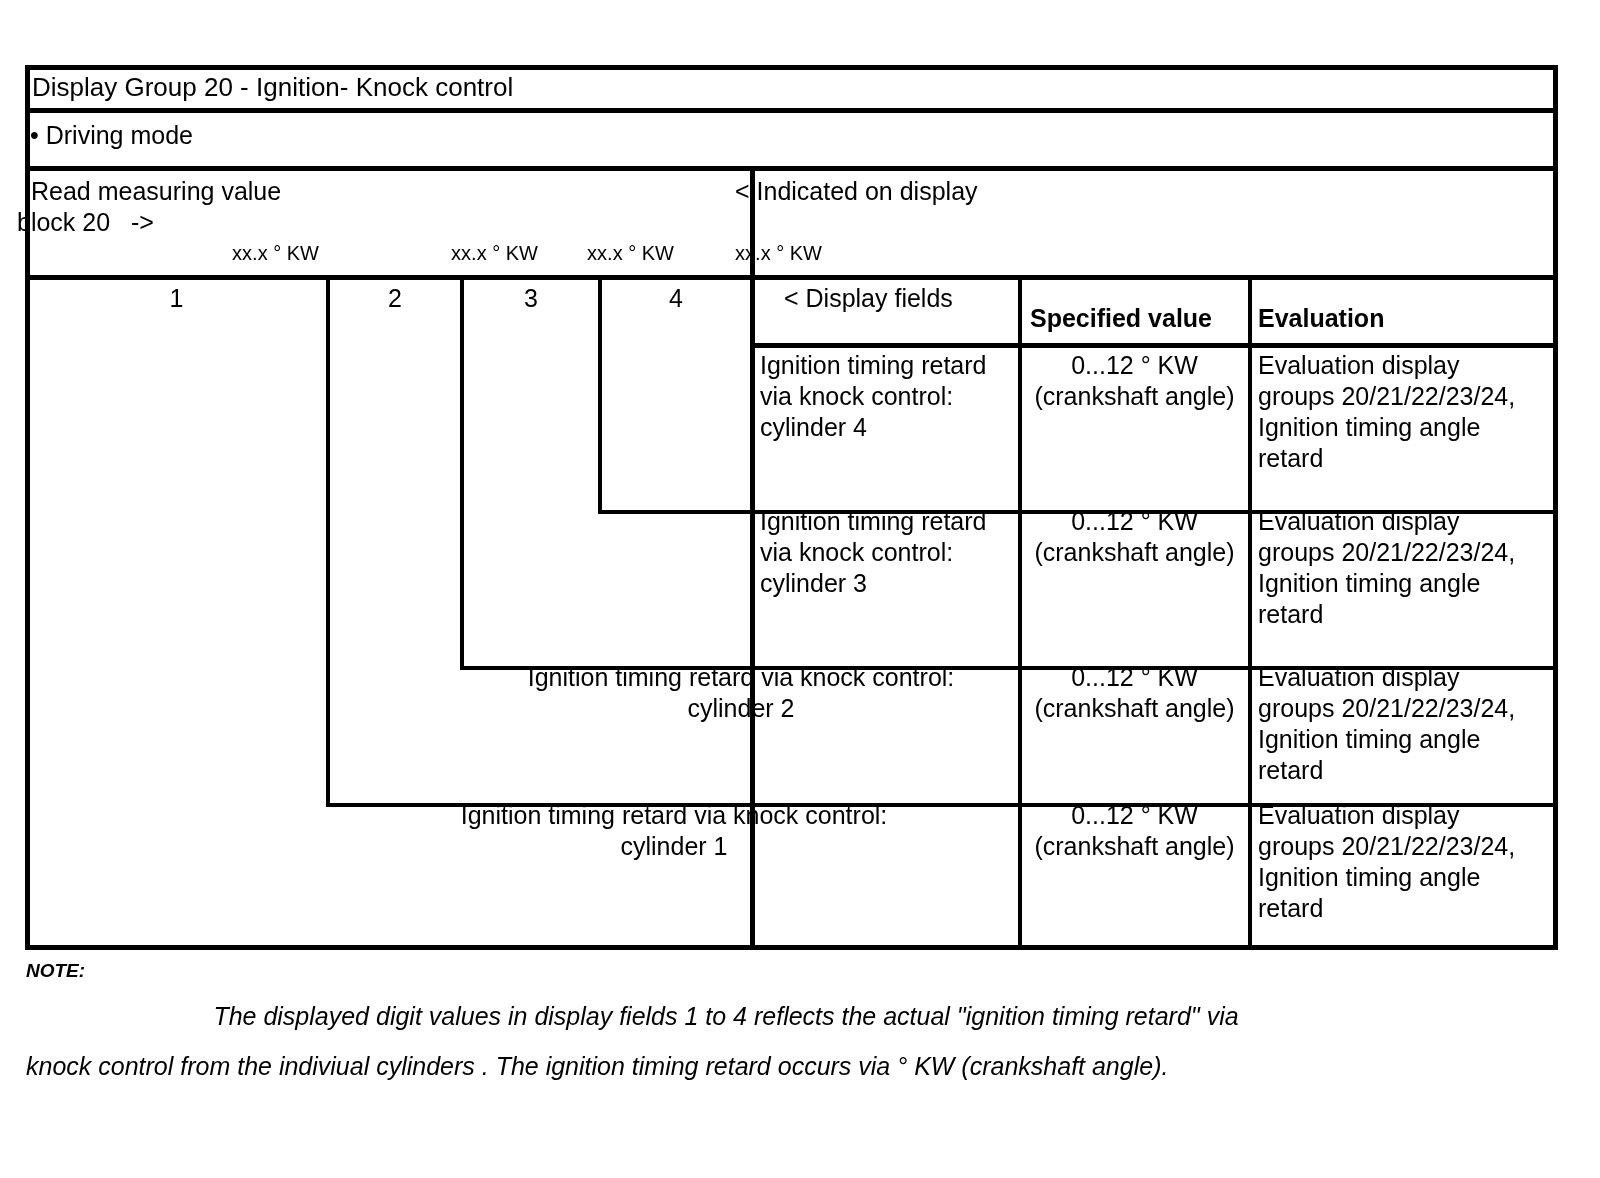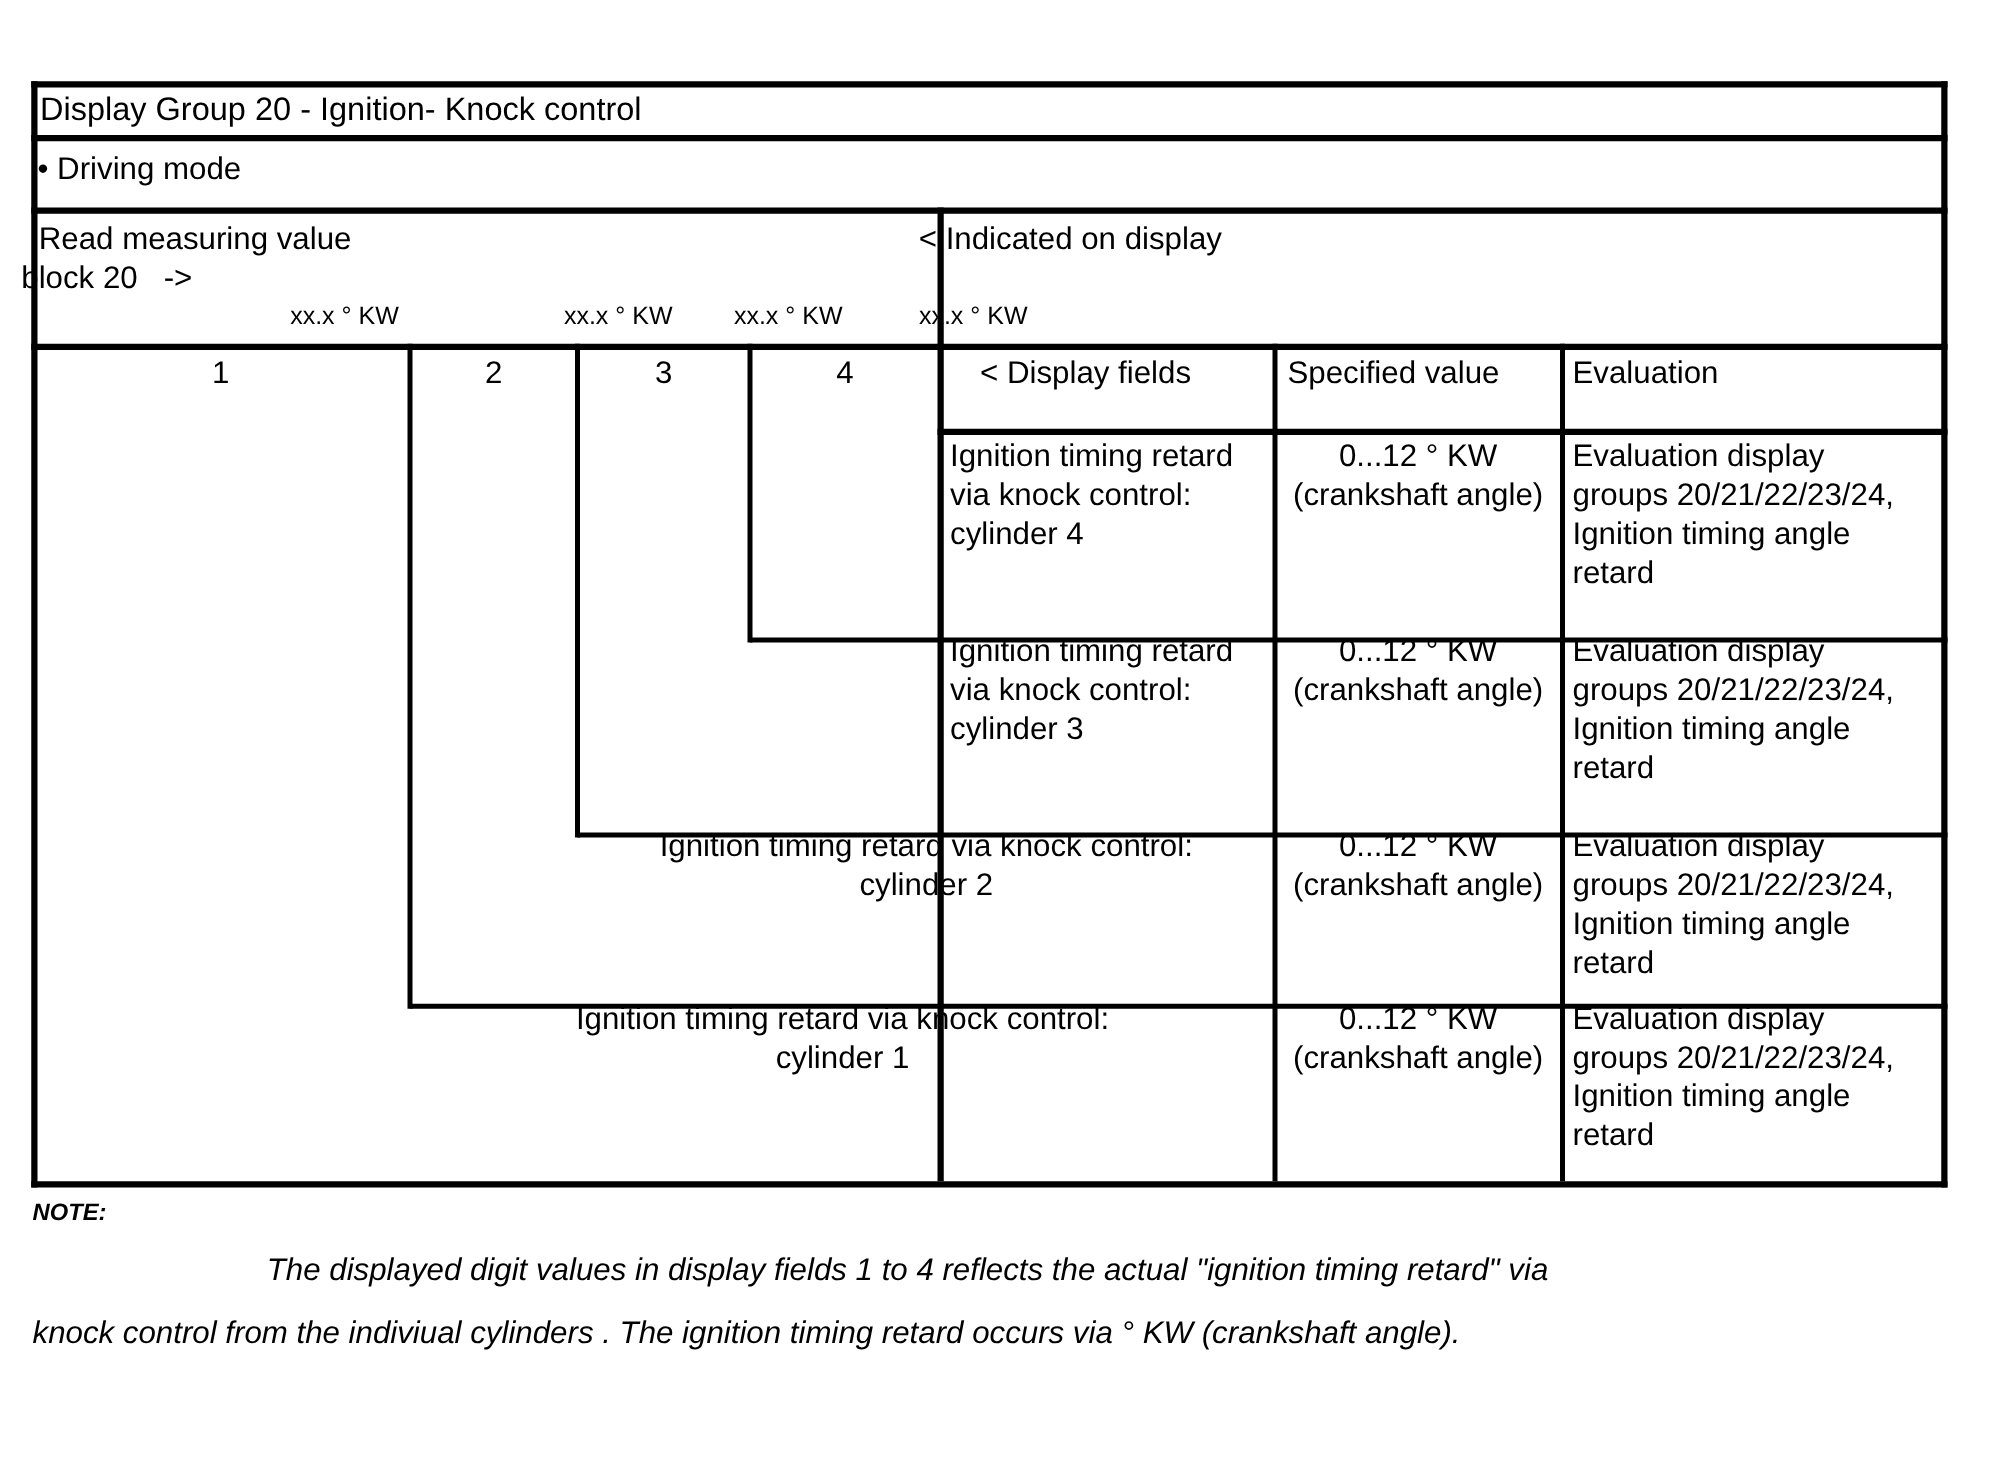--- a/index.html
+++ b/index.html
@@ -22,21 +22,21 @@
 
   
   .txt {
     position: absolute;
     box-sizing: border-box;
     font-size: 25px;
     line-height: 31px;
     white-space: pre-wrap;
     color: #000;
   }
-  .bold   { font-weight: normal; }
+  .bold   { font-weight: bold; margin-top: 20px; }
   .center { text-align: center; }
   .left   { text-align: left; }
 
   .title-txt {
     font-size: 26px;
     font-weight: normal;
     letter-spacing: 0px;
   }
 
   .note-label {

